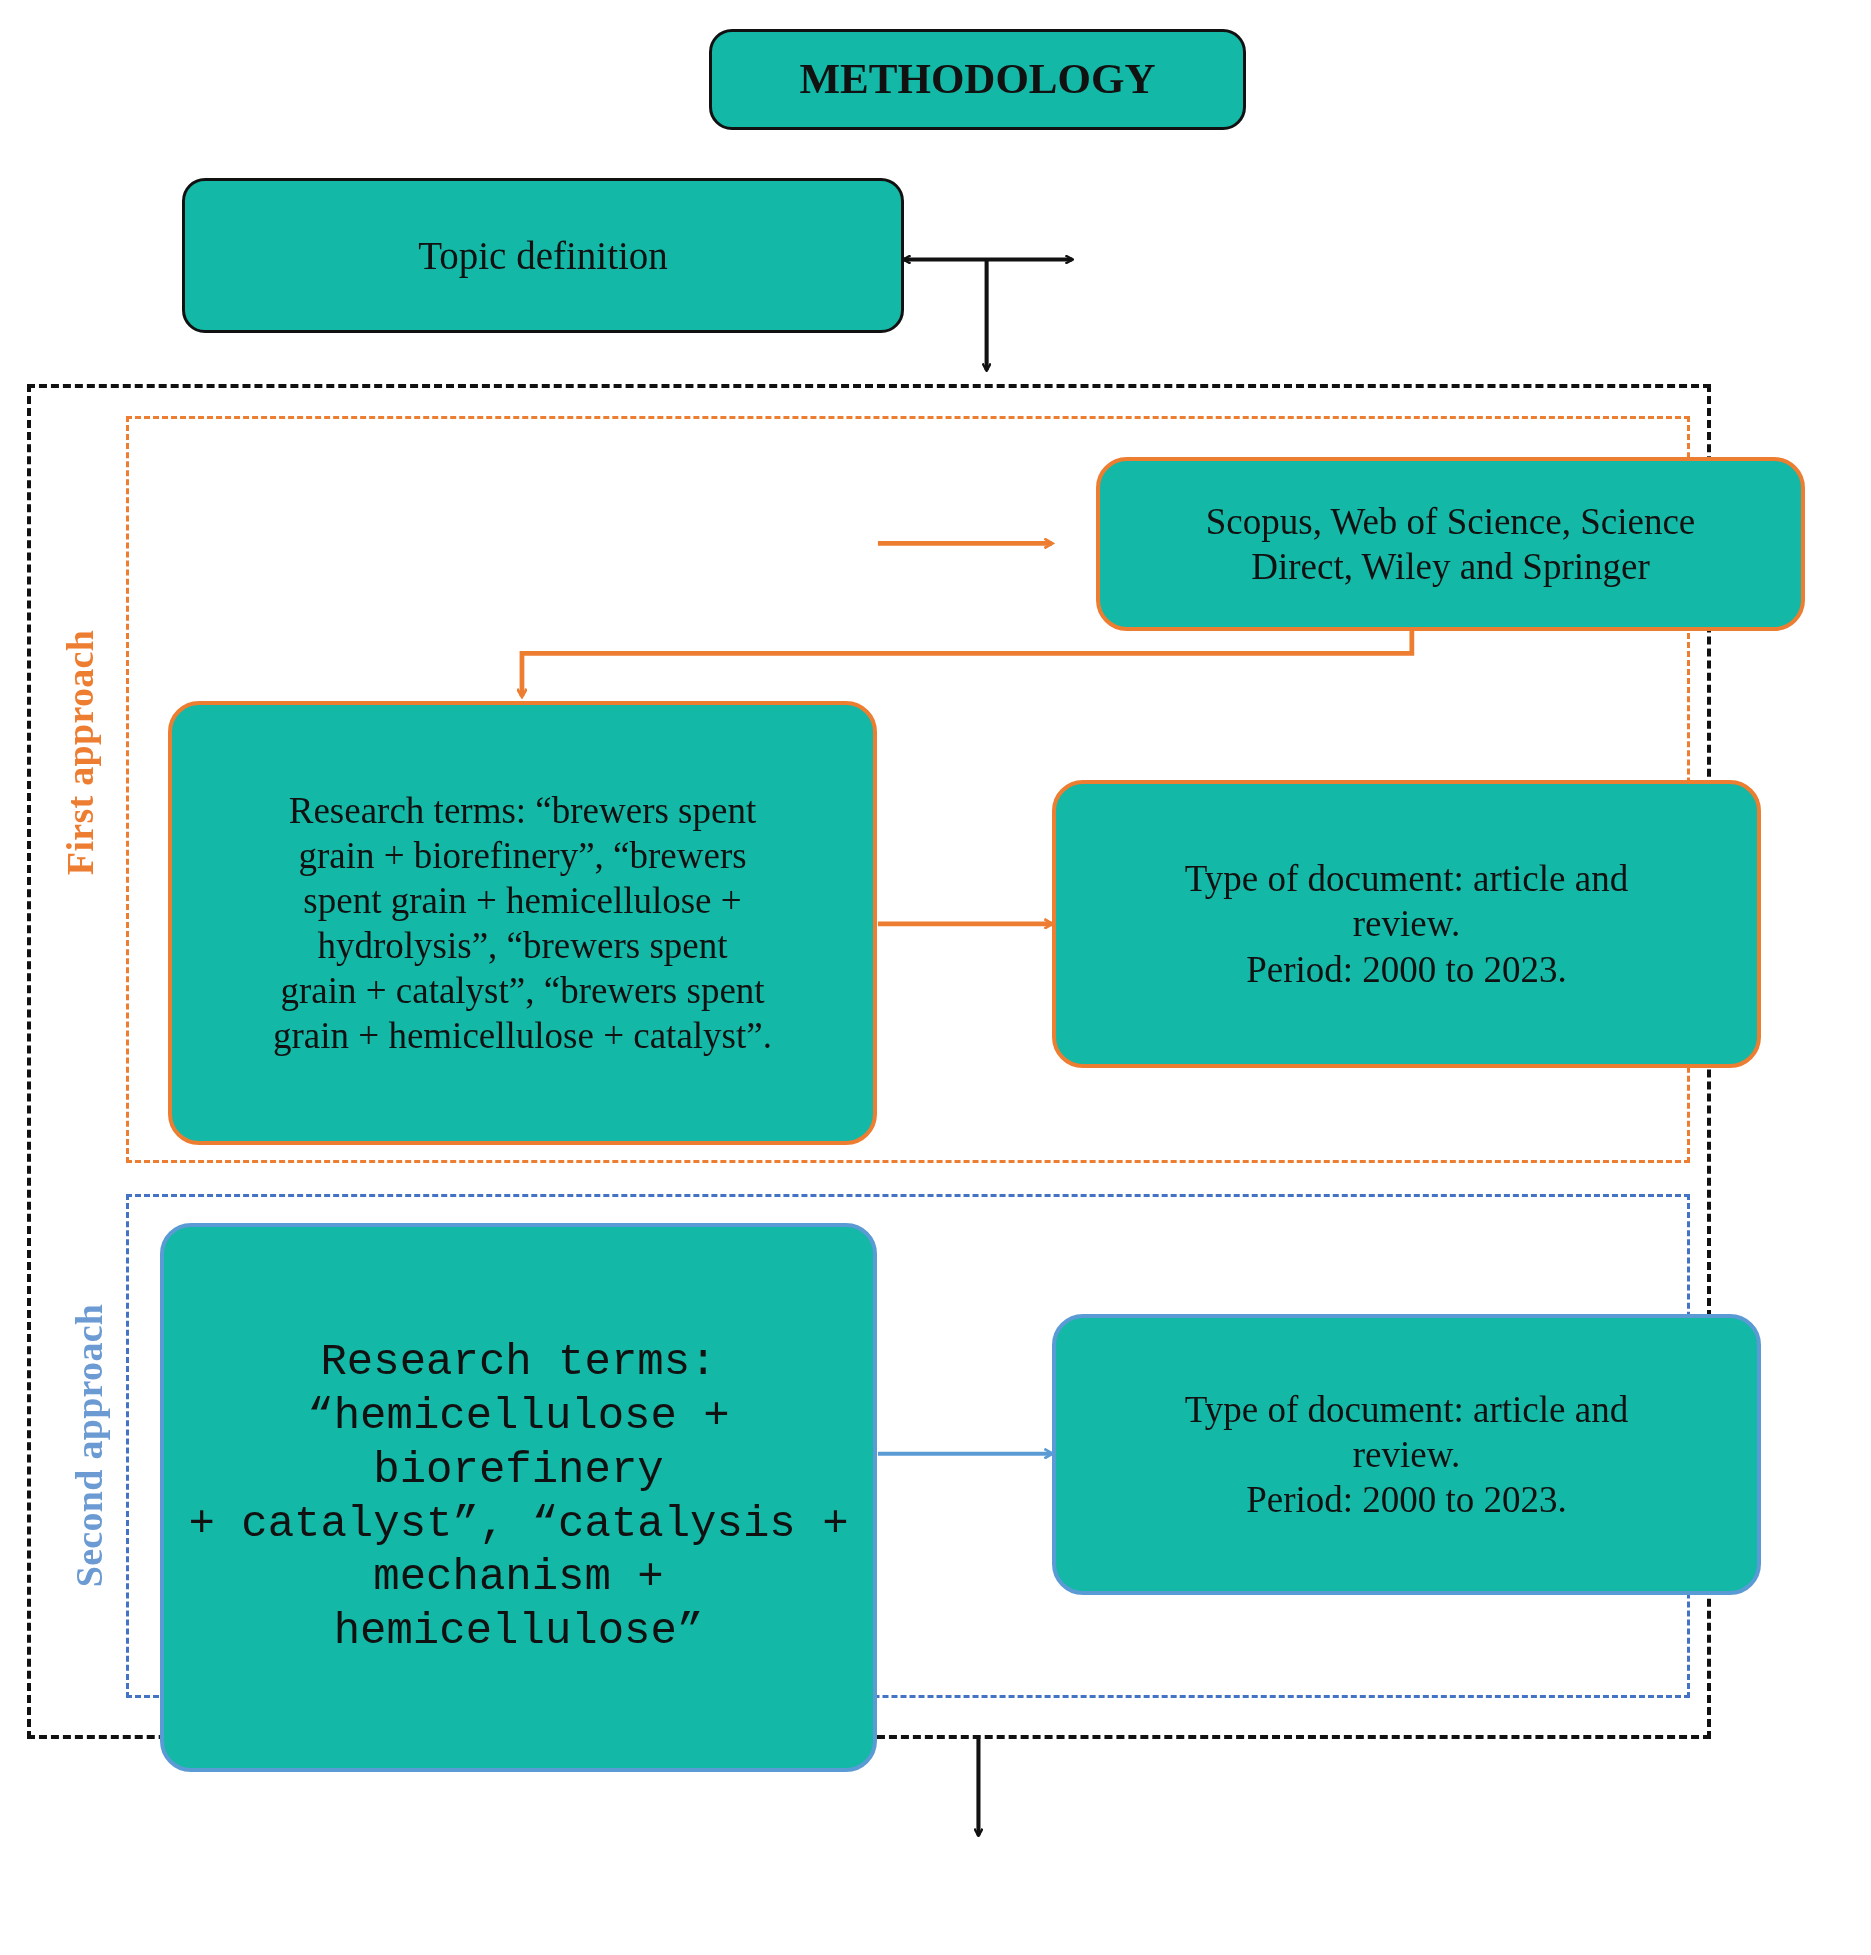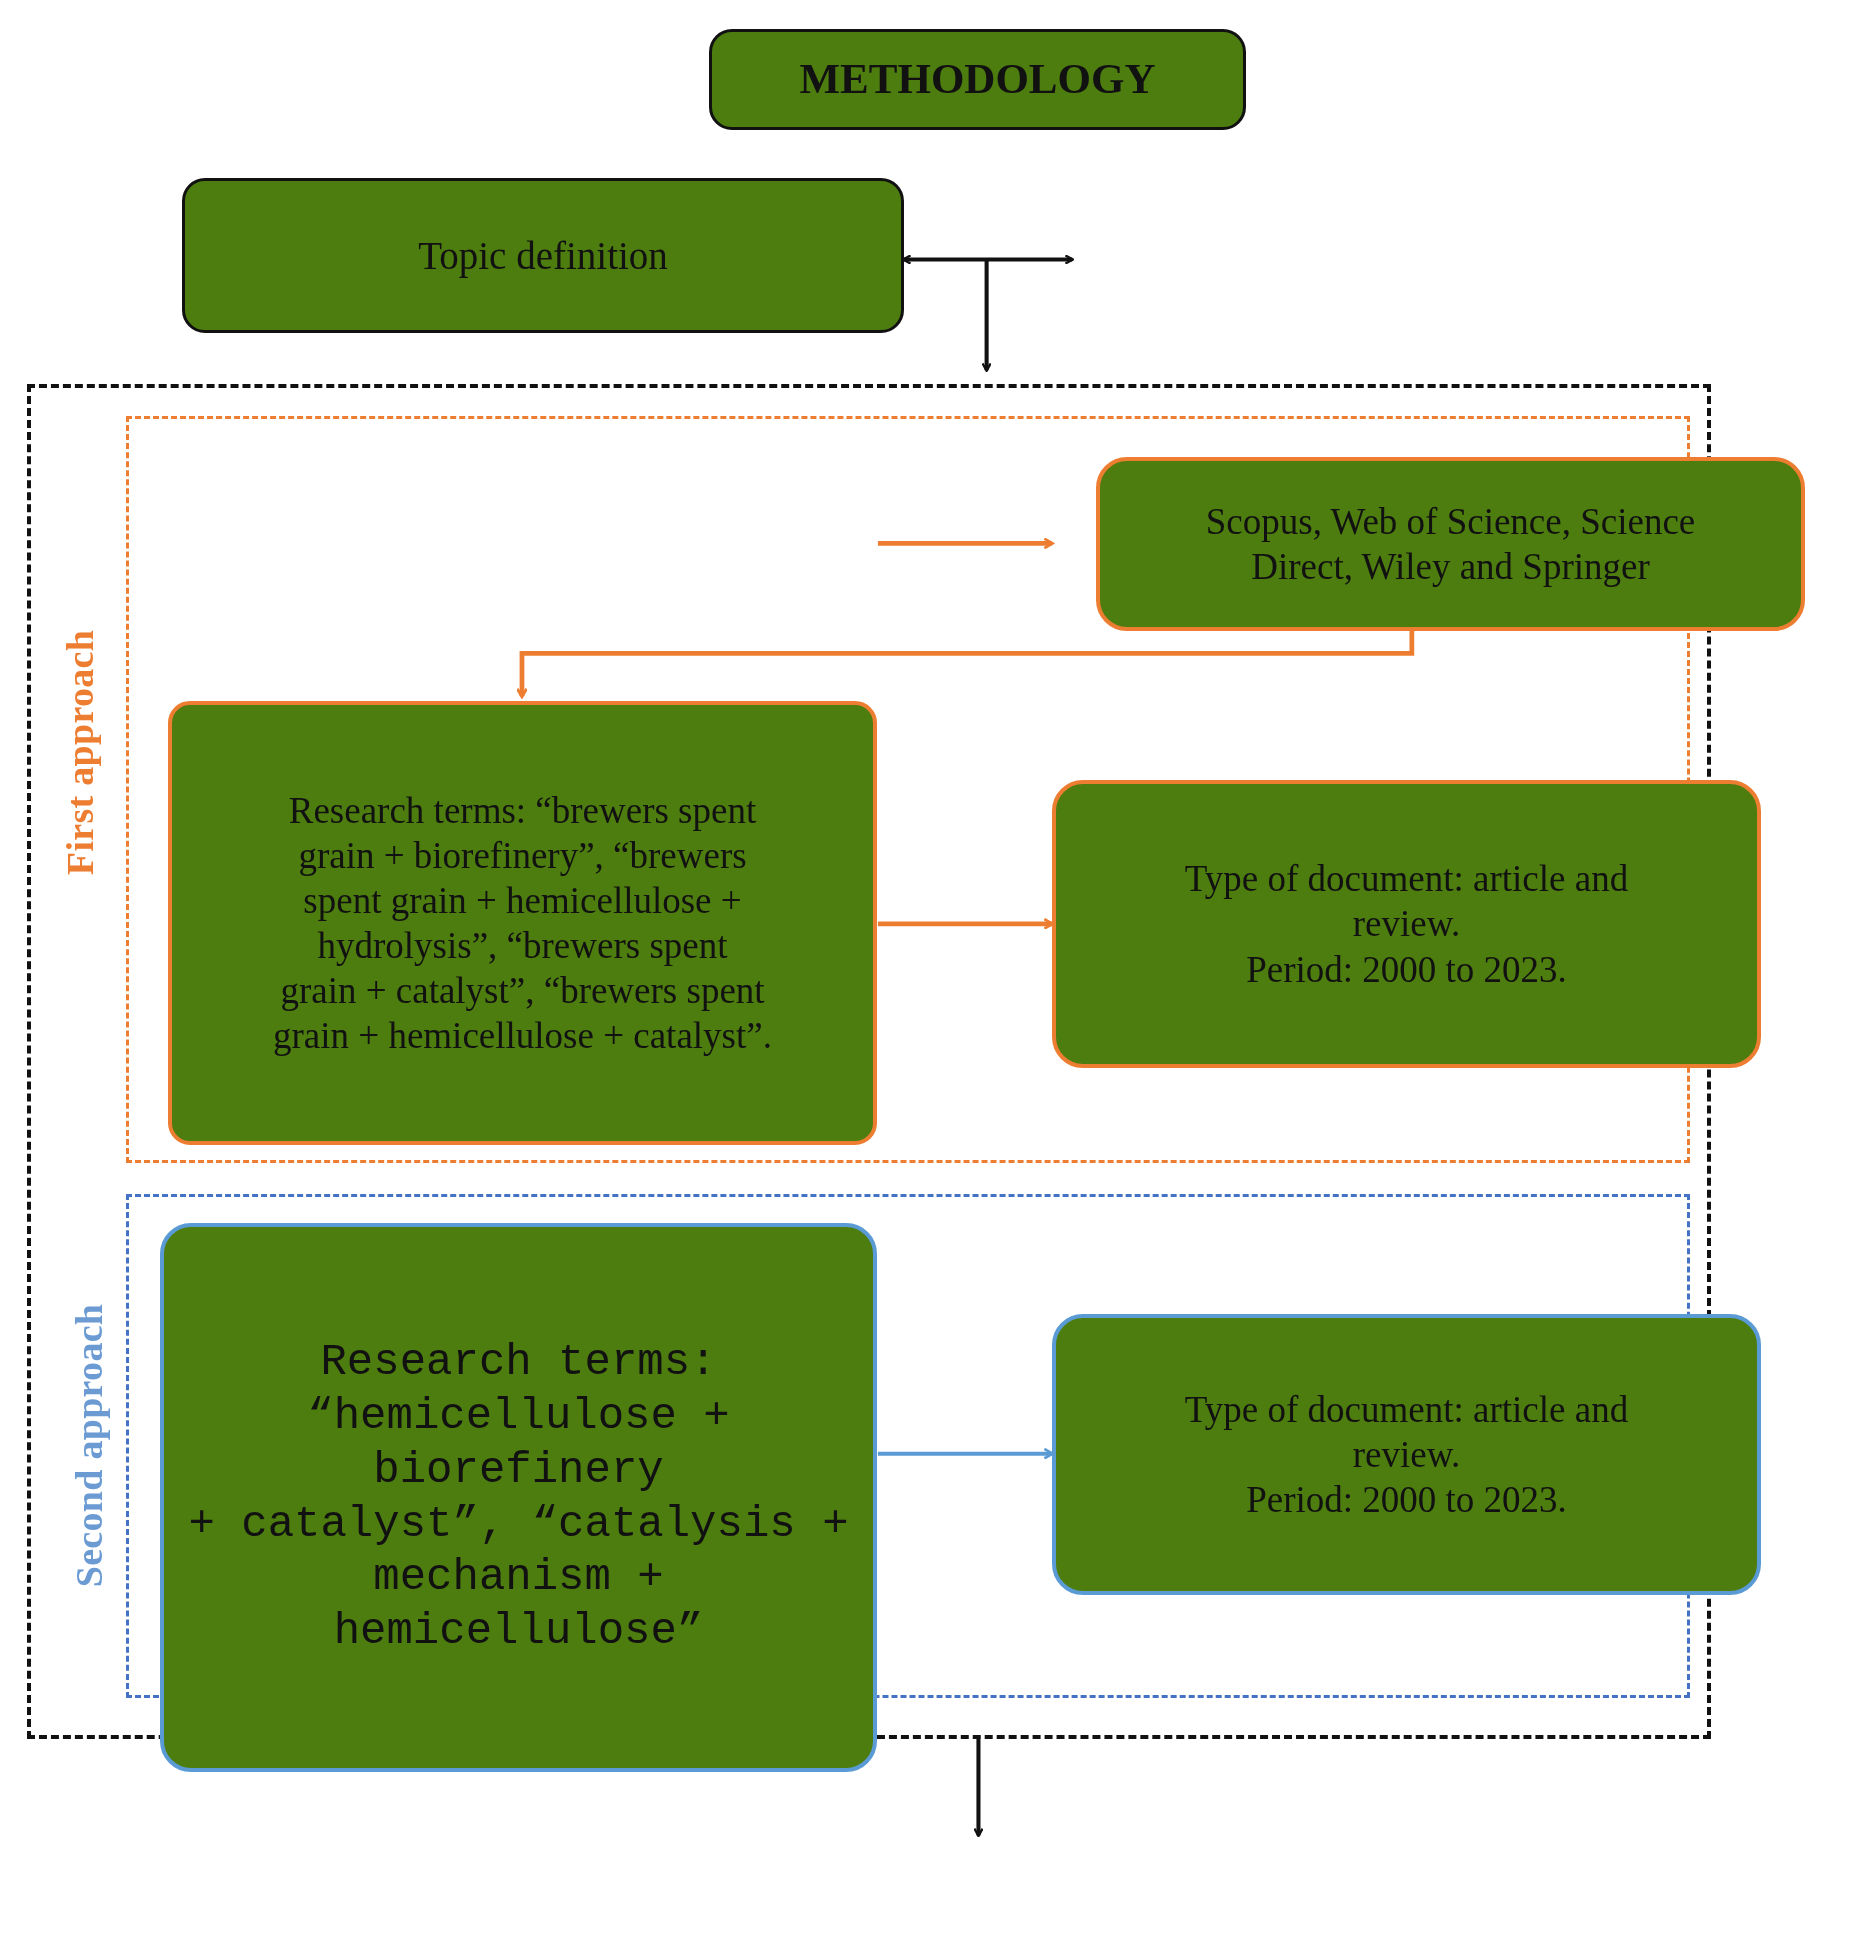--- a/index.html
+++ b/index.html
@@ -19,21 +19,21 @@
   }
 
   
   .node {
     position: absolute;
     box-sizing: border-box;
     display: flex;
     align-items: center;
     justify-content: center;
     text-align: center;
-    background: #4d7c0f;
+    background: #14b8a6;
     color: #111111;
     line-height: 1.22;
   }
   .node .txt {
     width: 100%;
     padding: 0 12.2px;
     box-sizing: border-box;
     white-space: pre-line;
   }
 
@@ -146,21 +146,21 @@
   <div class="container-dashed-orange" style="left:126px; top:416px; width:1564px; height:747px;"></div>
 
   <div class="side-label orange" style="left:-50px; top:732px; width:258px; height:41px; font-size:38px;">First approach</div>
 
 
   <div class="node node-orange" style="left:1052px; top:457px; width:709px; height:174px; font-size:37px;margin-left:44px;">
     <span class="txt">Scopus, Web of Science, Science
 Direct, Wiley and Springer</span>
   </div>
 
-  <div class="node node-orange" style="left:168px; top:701px; width:709px; height:444px; font-size:37px;border-radius:22px;">
+  <div class="node node-orange" style="left:168px; top:701px; width:709px; height:444px; font-size:37px;">
     <span class="txt">Research terms: “brewers spent
 grain + biorefinery”, “brewers
 spent grain + hemicellulose +
 hydrolysis”, “brewers spent
 grain + catalyst”, “brewers spent
 grain + hemicellulose + catalyst”.</span>
   </div>
 
   <div class="node node-orange" style="left:1052px; top:780px; width:709px; height:288px; font-size:37px;">
     <span class="txt">Type of document: article and

